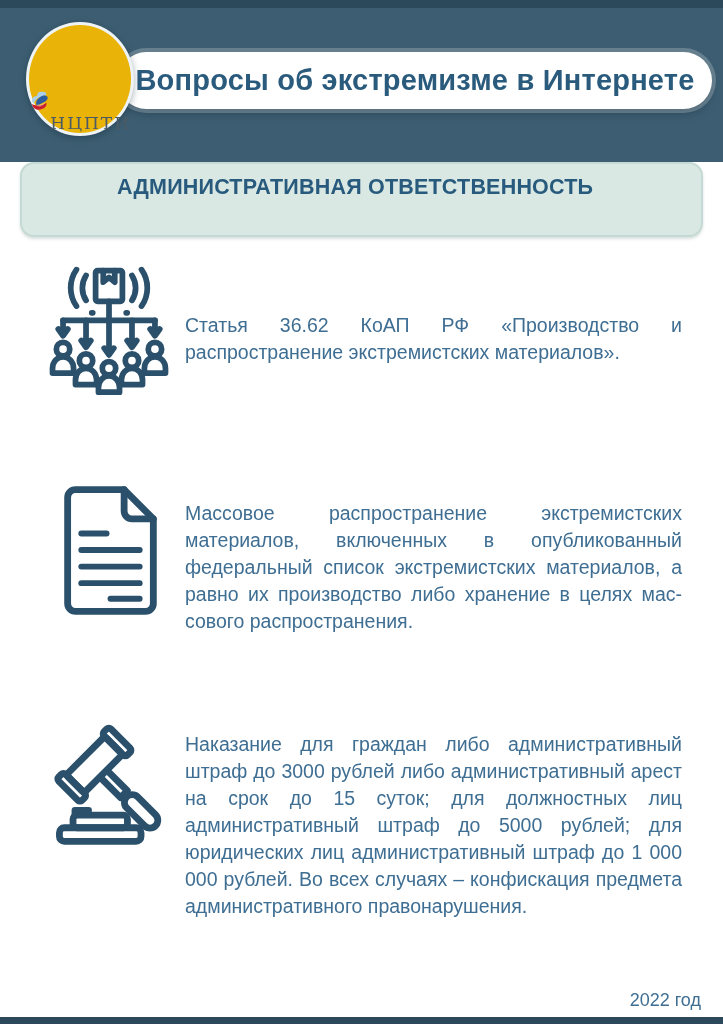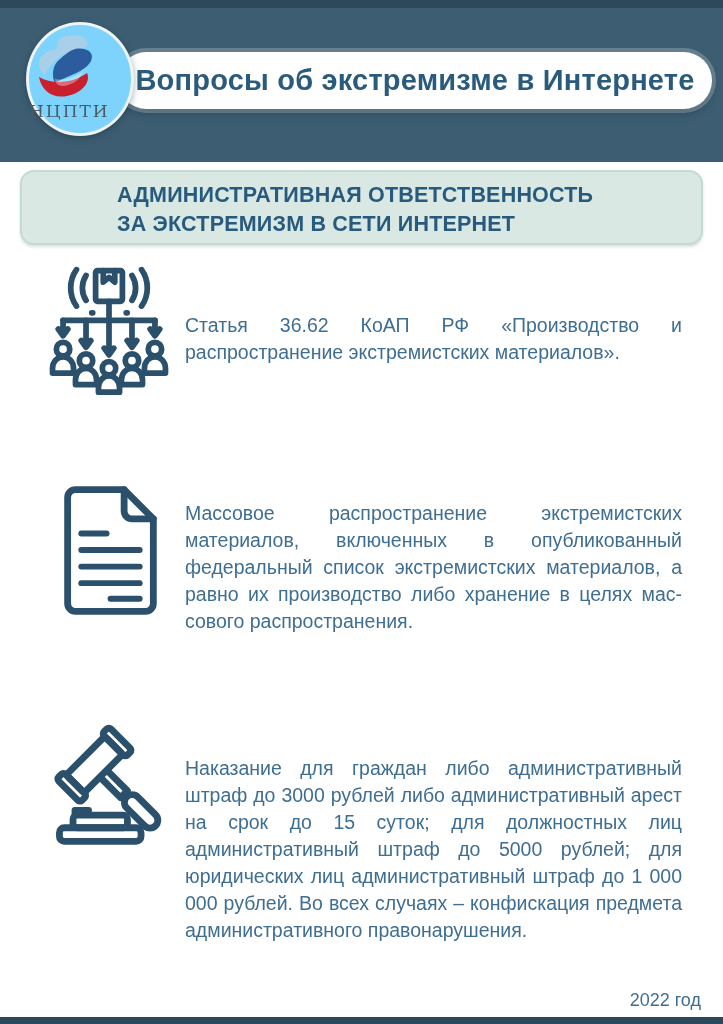--- a/index.html
+++ b/index.html
@@ -12,58 +12,58 @@
   html,body{background:#ffffff;}
   .page{
     position:relative; width:723px; height:1024px; background:#ffffff;
     overflow:hidden; font-family:"Liberation Sans","DejaVu Sans",sans-serif;
   }
   
   .band{position:absolute;left:0;top:0;width:723px;height:162px;background:var(--header_band);}
   .band-strip{position:absolute;left:0;top:0;width:723px;height:8px;background:var(--header_strip);}
   .logo{
     position:absolute;left:26px;top:22px;width:108px;height:114px;border-radius:50%;
-    background:#7dd3fc;border:3px solid #eef3f6;box-shadow:0 2px 7px rgba(10,30,45,.35);
-    z-index:3;display:flex;flex-direction:column;align-items:flex-start;
+    background:#eab308;border:3px solid #eef3f6;box-shadow:0 2px 7px rgba(10,30,45,.35);
+    z-index:3;display:flex;flex-direction:row;align-items:flex-end;
   }
   .logo-swirl{margin-top:10px;}
   .logo-text{
     font-family:"DejaVu Serif","Liberation Serif",serif;font-size:17px;letter-spacing:2px;
     color:var(--logo_text_color);margin-top:2px;
   }
   .title-pill{
     position:absolute;left:118px;top:52px;width:594px;height:57px;border-radius:30px;
     background:#ffffff;z-index:2;display:flex;align-items:center;justify-content:center;
     box-shadow:0 0 0 4px rgba(255,255,255,.22), 0 5px 8px rgba(15,35,50,.35);
   }
   .title-pill h1{
     font-size:29px;font-weight:bold;color:var(--title_text);letter-spacing:.2px;white-space:nowrap;
   }
   
   .banner{
-    position:absolute;left:20px;top:170px;width:683px;height:75px;border-radius:14px;
+    position:absolute;left:20px;top:162px;width:683px;height:75px;border-radius:14px;
     background:var(--banner_bg);border:2px solid var(--banner_border);
     padding:9px 10px 0 95px;box-shadow:0 2px 3px rgba(100,130,125,.25);
   }
   .banner div{
     font-size:21.5px;font-weight:bold;color:var(--banner_text);line-height:29px;letter-spacing:.2px;
   }
   
   .icon-box{position:absolute;}
   .icon-box svg{display:block;}
   .para{
     position:absolute;left:185px;width:497px;font-size:19.5px;line-height:27px;
     color:var(--body_text);text-align:justify;hyphens:manual;-webkit-hyphens:manual;
   }
   .icon1{left:42px;top:260px;}
   .p1{top:312px;}
   .icon2{left:54px;top:484px;}
   .p2{top:500px;}
   .icon3{left:40px;top:716px;}
-  .p3{top:731px;margin-top:24px;}
+  .p3{top:731px;}
   
   .year{
     position:absolute;right:22px;top:990px;font-size:18px;color:var(--body_text);
   }
   .footer-bar{position:absolute;left:0;bottom:0;width:723px;height:7px;background:var(--footer_bar);}
   .ic{stroke:var(--icon_stroke);fill:none;stroke-linecap:round;stroke-linejoin:round;}
 </style>
 </head>
 <body>
 
@@ -83,21 +83,20 @@
     </svg>
     <div class="logo-text">НЦПТИ</div>
   </div>
 
   <div class="title-pill">
     <h1>Вопросы об экстремизме в Интернете</h1>
   </div>
 
   <section class="banner">
     <div>АДМИНИСТРАТИВНАЯ ОТВЕТСТВЕННОСТЬ</div>
-    <div>ЗА ЭКСТРЕМИЗМ В СЕТИ ИНТЕРНЕТ</div>
   </section>
 
   <div class="icon-box icon1">
     <svg width="134" height="140" viewBox="0 0 140 140">
       <g class="ic" stroke-width="6">
 
         <rect x="56" y="8" width="28" height="32" rx="2"></rect>
         <path d="M64,8 v12 l6,-5 6,5 V8"></path>
         <path d="M46,13 a24,24 0 0 0 0,26"></path>
         <path d="M36,7 a33,33 0 0 0 0,38"></path>

